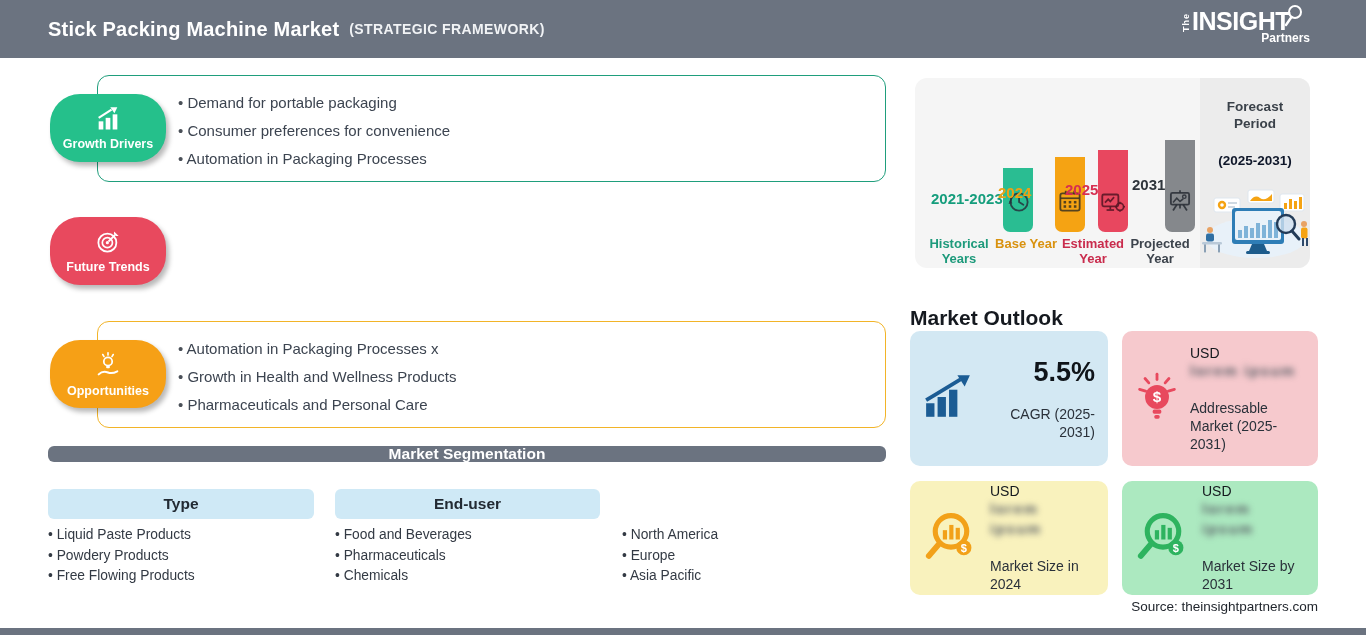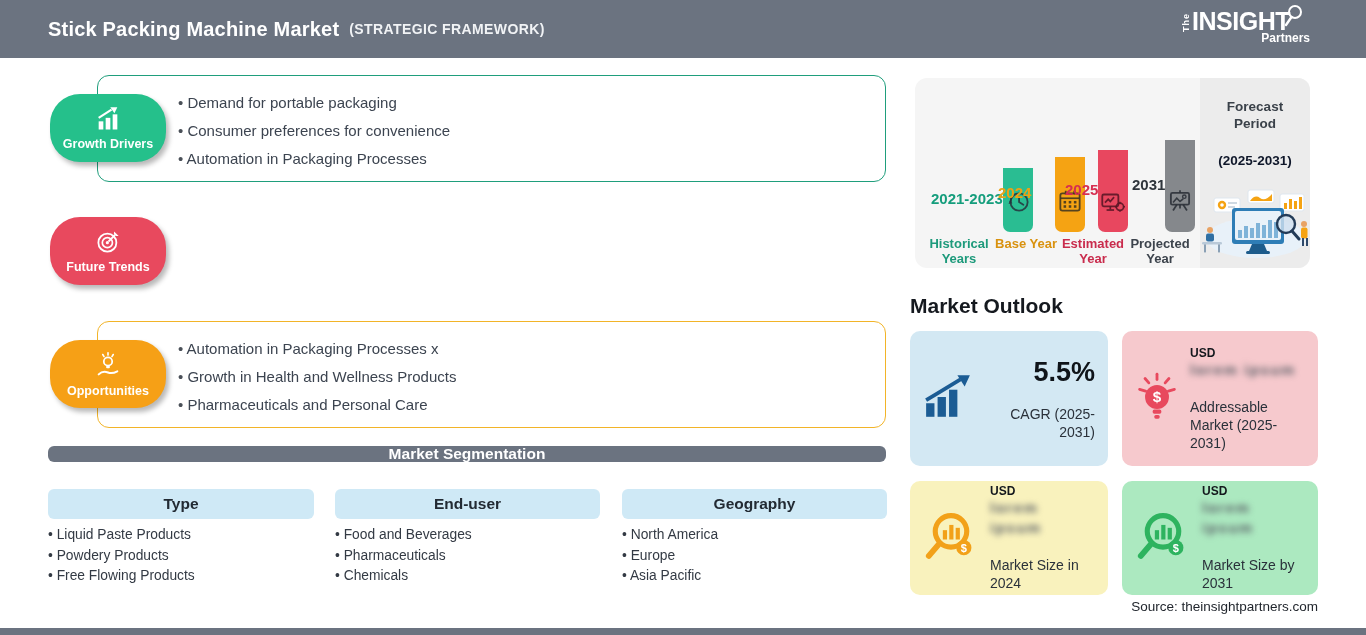--- a/index.html
+++ b/index.html
@@ -71,29 +71,29 @@
   .tg-1 .tl-solid { height:75px; background:#f5a313; }
   .tg-2 .tl-solid { height:82px; background:#e8475f; }
   .tg-3 .tl-solid { height:92px; background:#85888c; }
   .tl-caption { position:absolute; top:158px; width:64px; text-align:center;
     font-size:13px; font-weight:bold; line-height:15px; }
   .tc-0 { left:12px; color:#1d9a7b; } .tc-1 { left:79px; color:#d9920f; }
   .tc-2 { left:146px; color:#c92b4c; } .tc-3 { left:213px; color:#3c434c; }
   .tl-illus { position:absolute; right:-4px; bottom:4px; }
 
   
-  .outlook-title { position:absolute; left:910px; top:294px; font-size:21px; font-weight:bold; color:#15191f; }
+  .outlook-title { position:absolute; left:910px; top:306px; font-size:21px; font-weight:bold; color:#15191f; }
   .card { position:absolute; border-radius:10px; display:flex; align-items:center; padding:0 13px; gap:11px; }
   .card-0 { left:910px;  top:331px; width:198px; height:135px; background:#d3e8f3;text-align:right; }
   .card-1 { left:1122px; top:331px; width:196px; height:135px; background:#f6c9cd; }
   .card-2 { left:910px;  top:481px; width:198px; height:114px; background:#f9f2bd; }
   .card-3 { left:1122px; top:481px; width:196px; height:114px; background:#ace9c0; }
   .card-value { font-size:27px; font-weight:bold; color:#0f1419; line-height:30px; }
   .card-caption { font-size:14px; color:#2a313a; line-height:18px; margin-top:18px; }
-  .card-cur { font-size:12px; font-weight:bold; color:#14181d; }
+  .card-cur { font-size:14px; font-weight:normal; color:#14181d; }
   .blur-text { display:block; font-size:15px; font-weight:bold; color:#595e66;
     filter:blur(3px); letter-spacing:1.5px; line-height:20px; }
 
   .source-line { position:absolute; right:48px; top:599px; font-size:13.5px; color:#22272e; }
   .footer-bar { position:absolute; left:0; bottom:0; width:1366px; height:7px; background:#6b7380; }
 </style>
 </head>
 <body>
 
 <div id="canvas">
@@ -169,23 +169,20 @@
   </div>
 
   <div class="seg-bar">
     <span>Market Segmentation</span>
   </div>
   <div class="seg-pill sp-0">
     <span>Type</span>
   </div>
   <div class="seg-pill sp-1">
     <span>End-user</span>
-  </div>
-  <div class="seg-pill sp-2">
-    <span>Geography</span>
   </div>
   <div class="seg-list sl-0">
     <div class="seg-item">Liquid Paste Products</div>
     <div class="seg-item">Powdery Products</div>
     <div class="seg-item">Free Flowing Products</div>
   </div>
   <div class="seg-list sl-1">
     <div class="seg-item">Food and Beverages</div>
     <div class="seg-item">Pharmaceuticals</div>
     <div class="seg-item">Chemicals</div>

